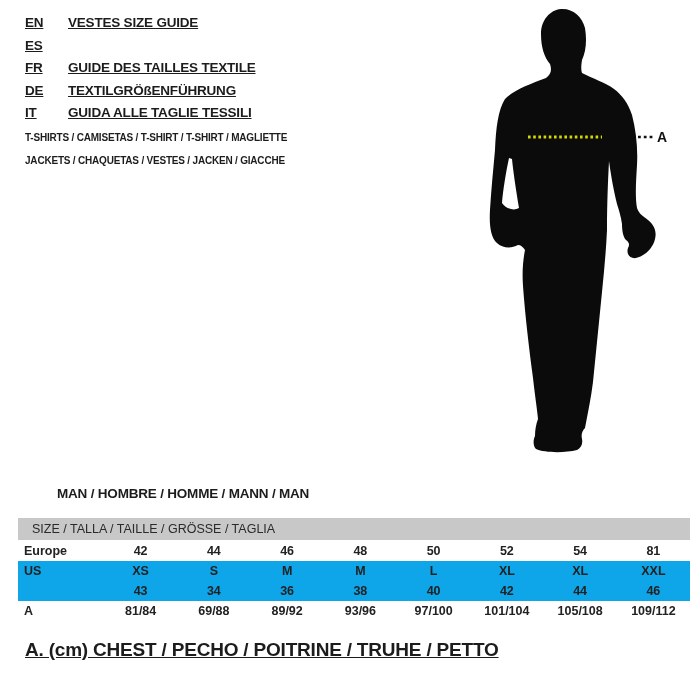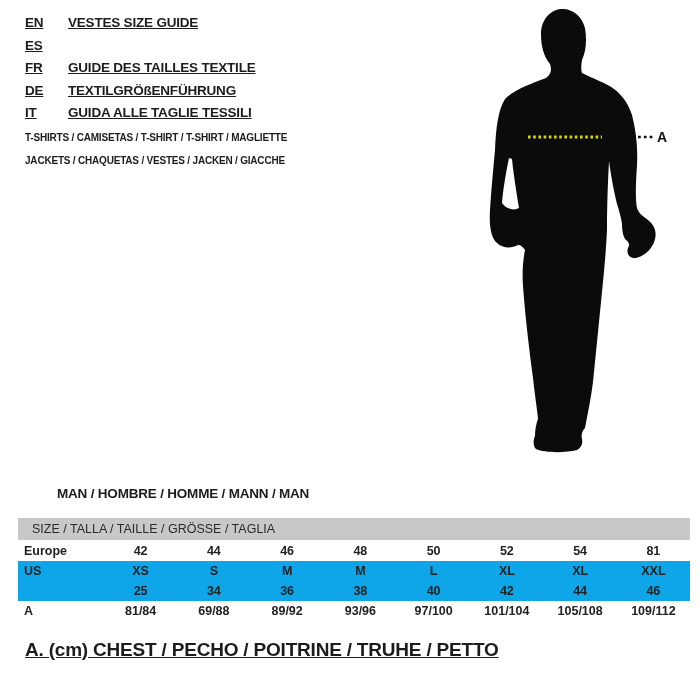--- a/index.html
+++ b/index.html
@@ -126,21 +126,21 @@
     <span class="tcell">M</span>
     <span class="tcell">M</span>
     <span class="tcell">L</span>
     <span class="tcell">XL</span>
     <span class="tcell">XL</span>
     <span class="tcell">XXL</span>
   </div>
 
   <div class="trow shaded">
     <span class="tlabel"></span>
-    <span class="tcell">25</span>
+    <span class="tcell">43</span>
     <span class="tcell">34</span>
     <span class="tcell">36</span>
     <span class="tcell">38</span>
     <span class="tcell">40</span>
     <span class="tcell">42</span>
     <span class="tcell">44</span>
     <span class="tcell">46</span>
   </div>
 
   <div class="trow">

